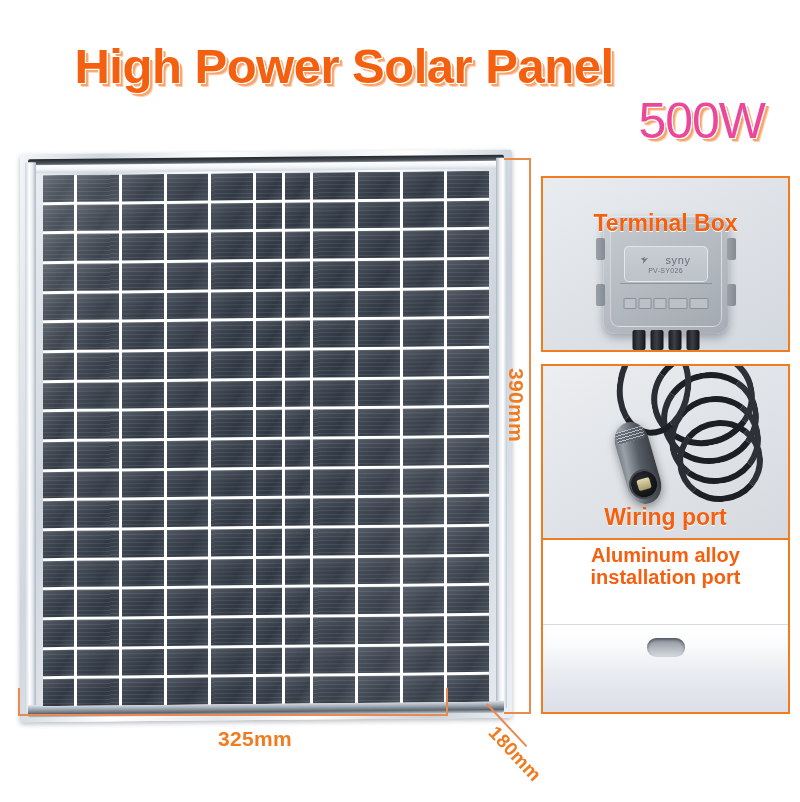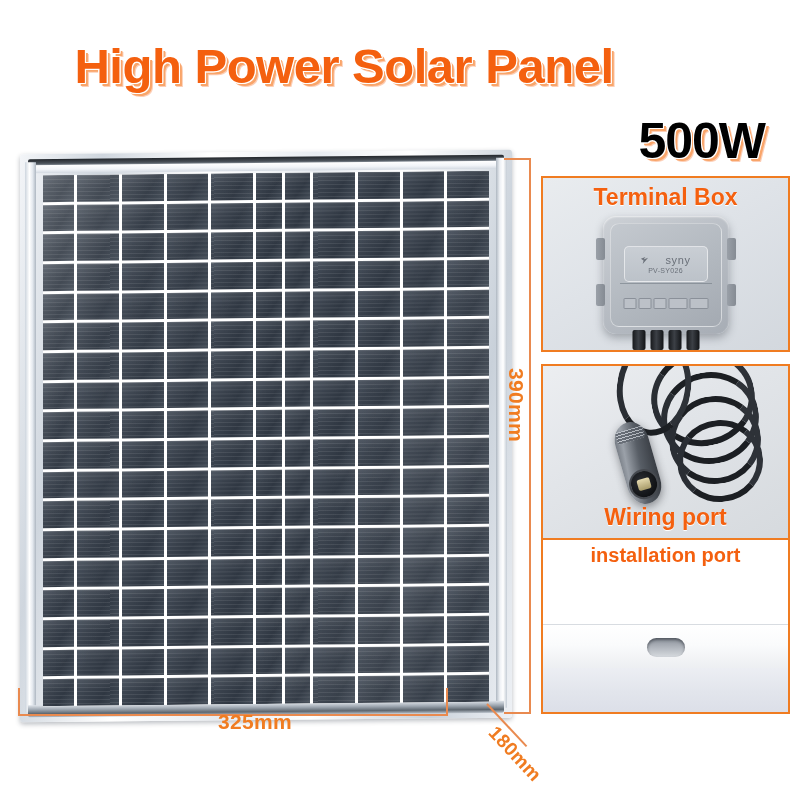--- a/index.html
+++ b/index.html
@@ -15,22 +15,22 @@
     position:absolute;left:0;top:38px;width:688px;text-align:center;
     font-size:49px;font-weight:bold;letter-spacing:-0.5px;
     color:#F4600F;
     text-shadow:
        1px 0 0 #fff, -1px 0 0 #fff, 0 1px 0 #fff, 0 -1px 0 #fff,
        1px 1px 0 #fff, -1px -1px 0 #fff, 1px -1px 0 #fff, -1px 1px 0 #fff,
        3px 3px 0 #F9A56A, 4px 4px 0 rgba(244,96,15,.30);
     white-space:nowrap;
   }
   .hdr-watt{
-    position:absolute;right:35px;top:112px;
-    font-size:50px;font-weight:bold;color:#000000;letter-spacing:-1px;
+    position:absolute;right:35px;top:92px;
+    font-size:50px;font-weight:normal;color:#ec4899;letter-spacing:-1px;
     text-shadow:
        1px 0 0 #fff, -1px 0 0 #fff, 0 1px 0 #fff, 0 -1px 0 #fff,
        1px 1px 0 #fff, -1px -1px 0 #fff, 1px -1px 0 #fff, -1px 1px 0 #fff,
        3px 3px 0 #F9A56A, 4px 4px 0 rgba(244,96,15,.30);
   }
 
   
   #panel-wrap{position:absolute;left:14px;top:148px;width:505px;height:580px;}
 
   .panel-frame{
@@ -109,21 +109,21 @@
     border:2px solid #F07C21;background:#fff;overflow:hidden;
   }
   #card-terminal{top:176px;height:172px;}
   #card-wiring  {top:364px;height:172px;}
   #card-alloy   {top:538px;height:172px;}
 
   .card-title{
     color:#F4600F;font-weight:bold;text-align:center;white-space:nowrap;
     text-shadow:0 1px 0 #fff;
   }
-  #tt-terminal{font-size:23px;padding-top:6px;position:relative;z-index:4;}
+  #tt-terminal{font-size:23px;padding-top:6px;position:relative;z-index:4;margin-top:26px;}
   #tt-wiring{
     position:absolute;left:0;right:0;bottom:7px;font-size:23px;z-index:4;
   }
   #tt-alloy{
     font-size:20px;line-height:1.08;padding-top:5px;position:relative;z-index:4;
   }
 
   
   .tbox-bg{position:absolute;inset:0;
     background:linear-gradient(150deg,#e9ecef 0%,#dfe3e8 45%,#d3d8de 100%);}
@@ -435,21 +435,21 @@
           <div class="cell"></div>
         </div>
       <div class="glare"></div>
     </div>
   </div>
 </div>
 
 <div class="dim-line" style="left:18px;top:714px;width:430px;height:2px;"></div>
 <div class="dim-line" style="left:18px;top:688px;width:2px;height:27px;"></div>
 <div class="dim-line" style="left:446px;top:688px;width:2px;height:27px;"></div>
-<div class="dim-label" style="left:218px;top:710px;">325mm</div>
+<div class="dim-label" style="left:218px;top:727px;">325mm</div>
 
 <div class="dim-line" style="left:529px;top:158px;width:2px;height:556px;"></div>
 <div class="dim-line" style="left:504px;top:158px;width:26px;height:2px;"></div>
 <div class="dim-line" style="left:504px;top:712px;width:26px;height:2px;"></div>
 <div class="dim-label v" style="left:528px;top:368px;">390mm</div>
 
 <div class="dim-line" style="left:487px;top:703px;width:58px;height:2px;
             transform:rotate(47deg);transform-origin:left center;"></div>
 <div class="dim-label d" style="left:500px;top:722px;">180mm</div>
 
@@ -506,18 +506,19 @@
       <div class="conn-pin"></div>
     </div>
   </div>
 
   <div class="card-title" id="tt-wiring">Wiring port</div>
 </div>
 
 <div class="card" id="card-alloy">
   <div class="alloy-bg"></div>
   <div class="card-title" id="tt-alloy">
+    <div>Aluminum alloy</div>
     <div>installation port</div>
   </div>
   <div class="alloy-rail"></div>
   <div class="alloy-hole"></div>
   <div class="alloy-face"></div>
 </div>
 
 </body></html>

